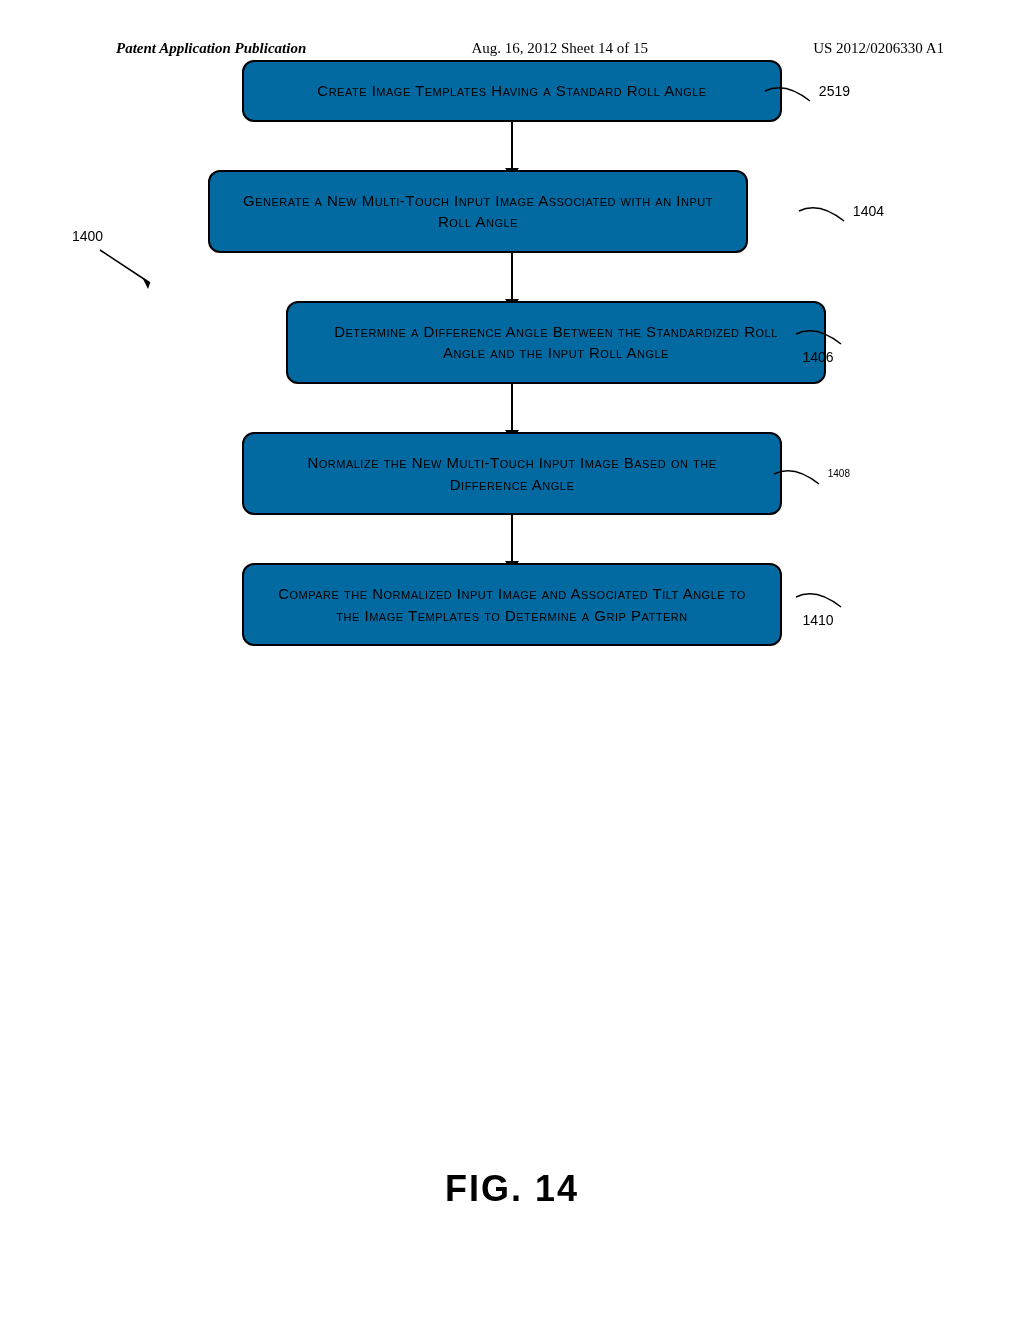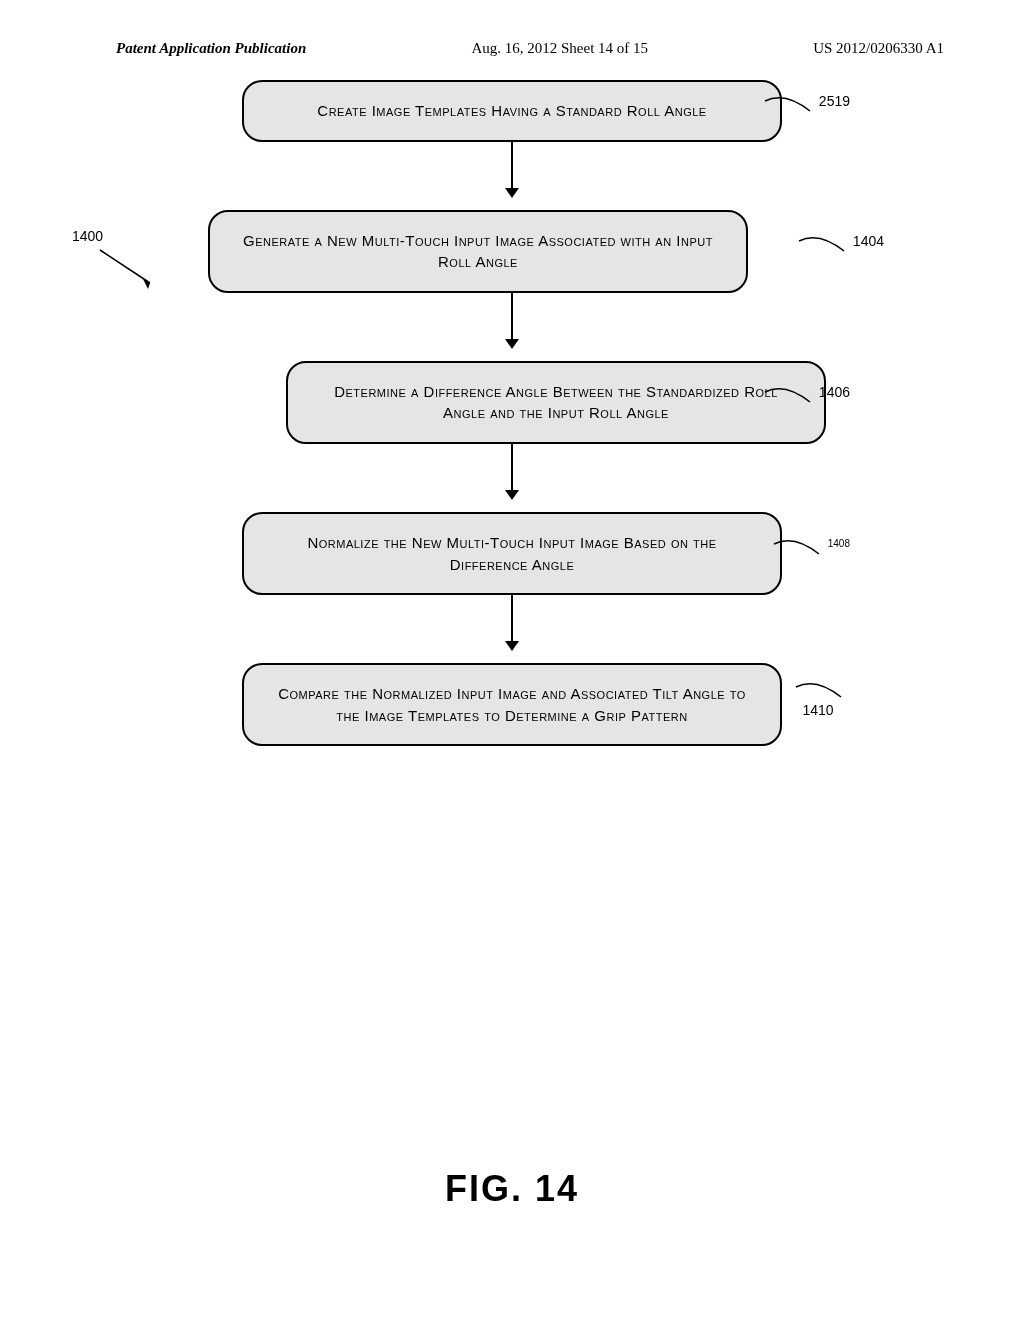--- a/index.html
+++ b/index.html
@@ -46,30 +46,29 @@
       top: 60px;
       width: 560px;
       display: flex;
       flex-direction: column;
       align-items: center;
     }
 
     .flow-box {
       width: 540px;
       border: 2px solid #000;
-      border-radius: 20px;
+      border-radius: 12px;
       padding: 18px 24px;
       text-align: center;
       font-size: 14px;
       font-family: Arial, sans-serif;
       font-weight: normal;
       line-height: 1.4;
-      background: #e5e5e5;
+      background: #0369a1;
       position: relative;
-      margin-top: 20px;
     }
 
     .flow-box-text {
       font-variant: small-caps;
       font-size: 15px;
       letter-spacing: 0.5px;
     }
 
     .arrow-spacer {
       height: 48px;
@@ -141,21 +140,21 @@
     <div class="arrow-spacer">
       <div style="width: 2px; flex: 1; background: #000; position: relative;">
         <div style="position: absolute; bottom: -8px; left: 50%; transform: translateX(-50%); width: 0; height: 0; border-left: 7px solid transparent; border-right: 7px solid transparent; border-top: 10px solid #000;"></div>
       </div>
     </div>
 
     <div style="position: relative; width: 540px; padding-left: 44px;">
       <div class="flow-box">
         <span class="flow-box-text">Determine a Difference Angle Between the Standardized Roll Angle and the Input Roll Angle</span>
       </div>
-      <div style="position: absolute; right: -68px; top: 50%; transform: translateY(-50%); font-size: 14px; font-family: Arial, sans-serif; display: flex; align-items: center;">
+      <div style="position: absolute; right: -68px; top: 50%; transform: translateY(-50%); font-size: 14px; font-family: Arial, sans-serif; display: flex; align-items: center; flex-direction: column;">
         <svg width="60" height="30" style="margin-right: 4px;">
           <path d="M 55 25 Q 30 5 10 15" stroke="#000" stroke-width="1.5" fill="none"></path>
         </svg>
         <span>1406</span>
       </div>
     </div>
 
     <div class="arrow-spacer">
       <div style="width: 2px; flex: 1; background: #000; position: relative;">
         <div style="position: absolute; bottom: -8px; left: 50%; transform: translateX(-50%); width: 0; height: 0; border-left: 7px solid transparent; border-right: 7px solid transparent; border-top: 10px solid #000;"></div>

